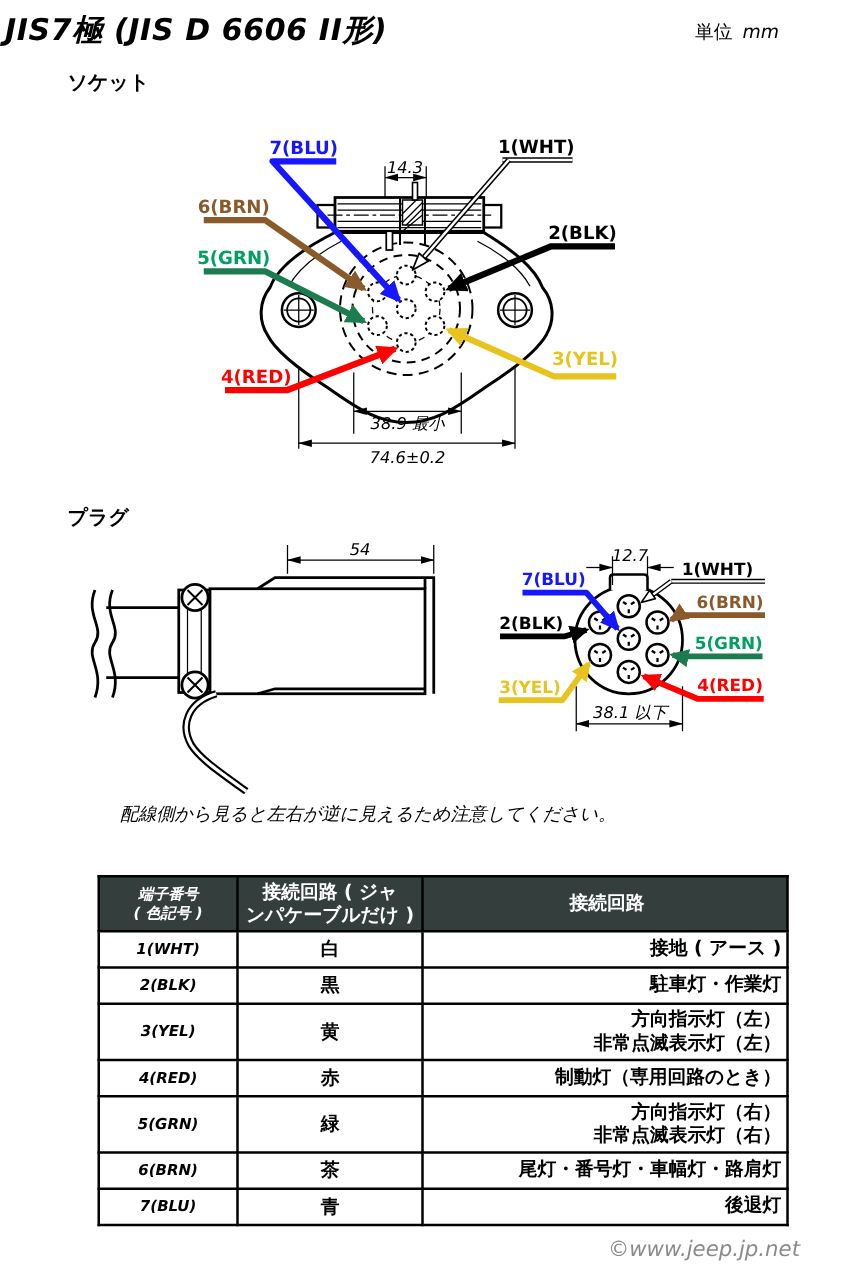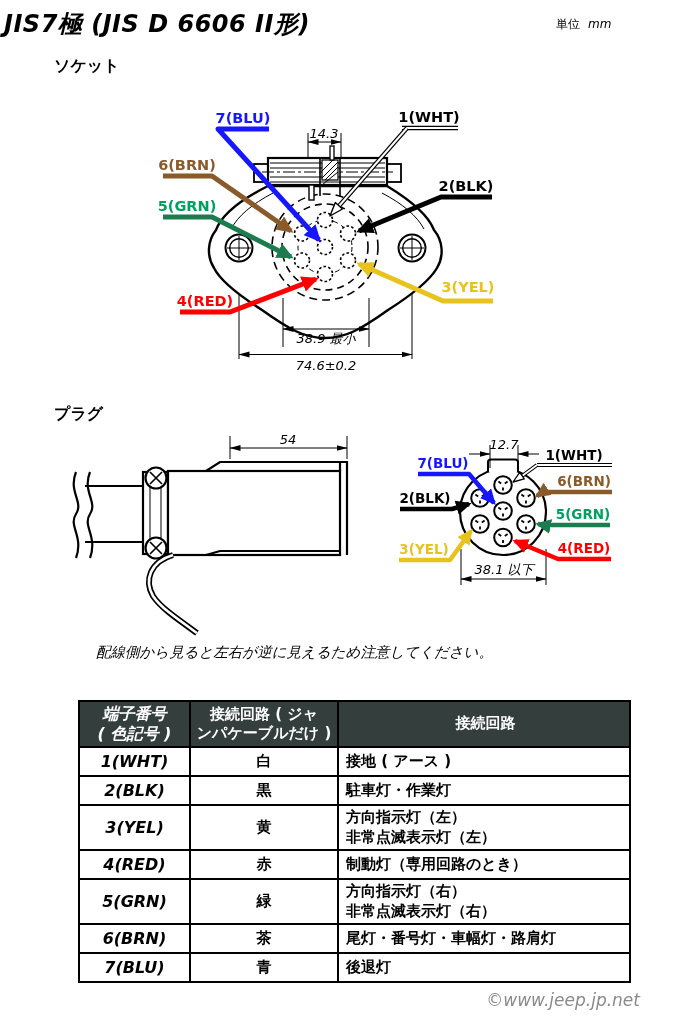--- a/index.html
+++ b/index.html
@@ -2,34 +2,34 @@
 <html><head>
 <meta charset="utf-8">
 <style>
   html,body{margin:0;padding:0;}
   body{
     width:688px;height:1024px;position:relative;background:#fff;
     font-family:"DejaVu Sans",sans-serif;color:#000;overflow:hidden;
   }
   .abs{position:absolute;}
   #title{left:4px;top:8px;font-size:24px;font-weight:bold;font-style:italic;letter-spacing:.5px;}
-  #unit{left:556px;top:16px;font-size:12px;}
+  #unit{left:556px;top:16px;font-size:15px;}
   #unit .u-val{font-style:italic;margin-left:8px;}
   .section-label{font-size:16px;font-weight:bold;}
   #socket-label{left:54px;top:56px;}
   #plug-label{left:54px;top:388px;margin-top:16px;}
   #art{left:0;top:0;width:688px;height:1024px;}
   #note{left:82px;top:641px;width:560px;font-size:14.5px;line-height:1.55;}
   #note .note2{margin-left:14px;font-style:italic;}
   #conn-table{left:78px;top:700px;width:541px;border-collapse:collapse;table-layout:fixed;}
   #conn-table td,#conn-table th{border:2px solid #000;padding:2px 4px;}
   #conn-table th{background:#333e3d;color:#fff;font-size:14.5px;font-weight:bold;line-height:1.25;}
-  #conn-table .c-term{width:101px;text-align:center;font-style:italic;font-weight:bold;font-size:16px;}
+  #conn-table .c-term{width:101px;text-align:center;font-style:italic;font-weight:bold;font-size:12px;}
   #conn-table .c-color{width:138px;text-align:center;font-weight:bold;font-size:15px;}
-  #conn-table .c-circuit{width:279px;text-align:left;font-weight:bold;font-size:15px;line-height:1.3;padding-left:7px;}
+  #conn-table .c-circuit{width:279px;text-align:right;font-weight:bold;font-size:15px;line-height:1.3;padding-left:7px;}
   #conn-table tr.r1{height:29px;}
   #conn-table tr.r2{height:44px;}
   #footer{left:420px;top:990px;width:220px;text-align:right;font-size:17px;font-weight:normal;font-style:italic;color:#8a8a8a;}
   svg text{font-family:"DejaVu Sans",sans-serif;}
   .lbl{font-size:14.5px;font-weight:bold;}
   .lblp{font-size:13.5px;font-weight:bold;}
   .dim{font-size:13px;font-style:italic;}
   .thin{stroke:#000;stroke-width:1;fill:none;}
   .med{stroke:#000;stroke-width:1.6;fill:none;}
   .thick{stroke:#000;stroke-width:2.2;fill:none;}

